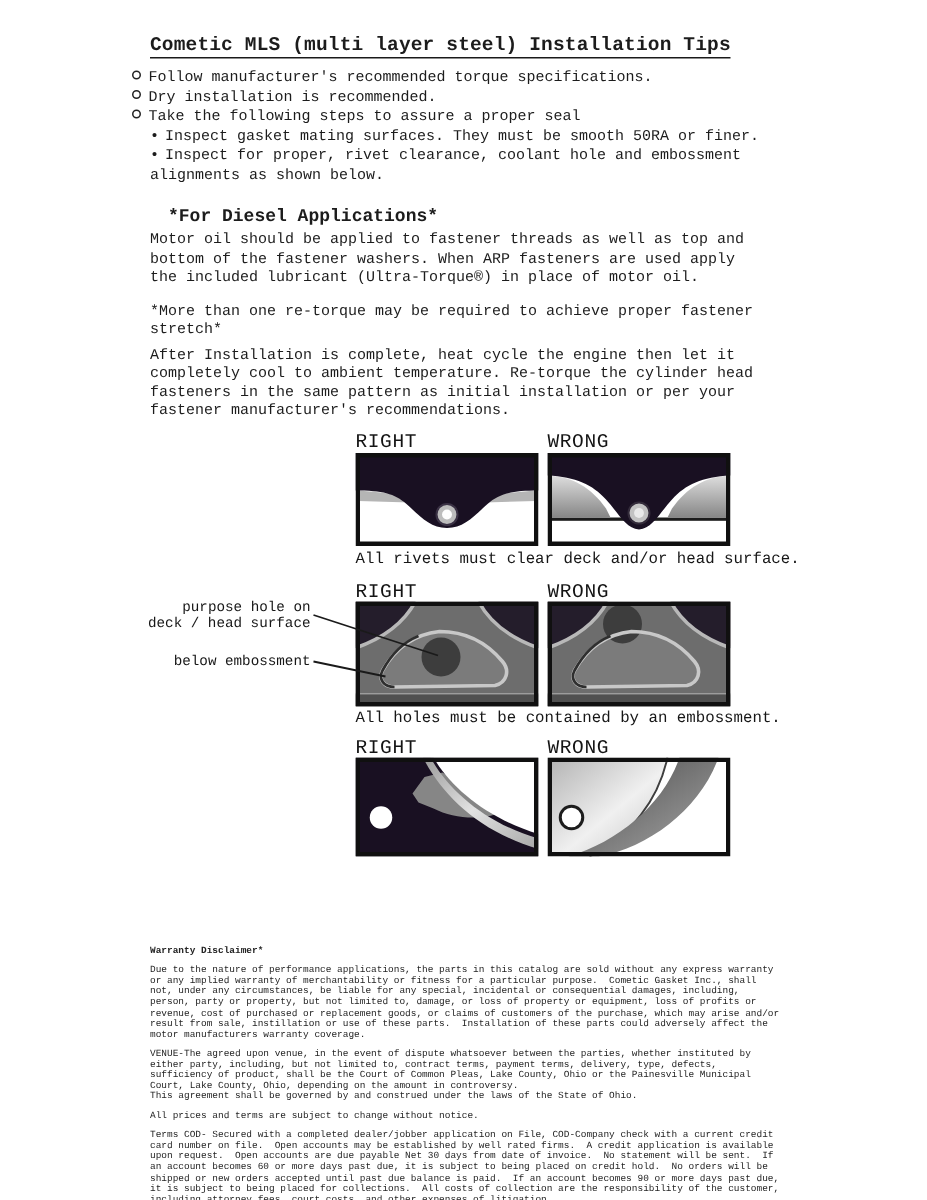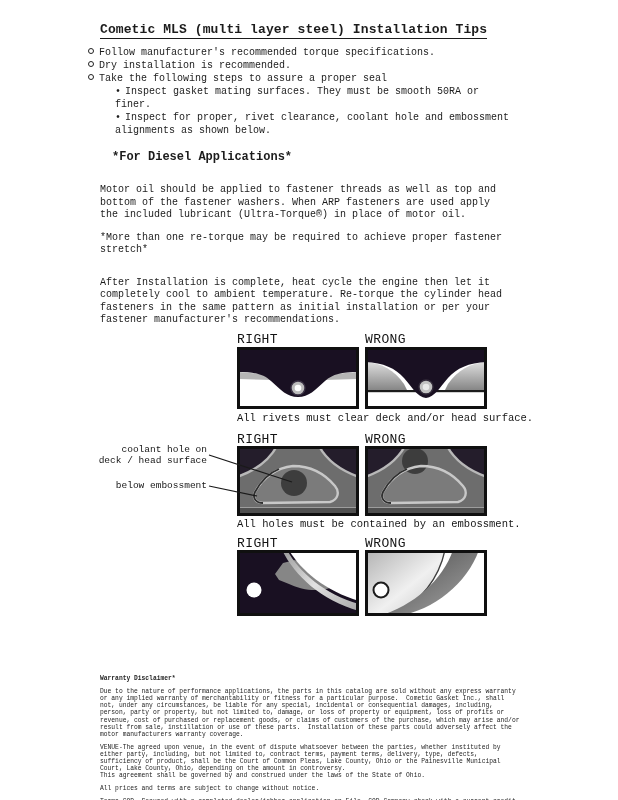--- a/index.html
+++ b/index.html
@@ -9,24 +9,24 @@
   }
   .content{padding:20px 98px 0 100px;}
   .title{
     display:inline-block;font-size:13px;font-weight:bold;letter-spacing:.1px;
     border-bottom:1.6px solid #1a1a1a;padding-bottom:1px;margin:0 0 7px 0;
   }
   .bullets{font-size:10px;line-height:13px;}
   .b{margin-left:-12px;}
   .ring{display:inline-block;width:4px;height:4px;border:1.1px solid #222;border-radius:50%;
     margin-right:5px;vertical-align:1px;}
-  .sb{margin-left:15px;}
+  .sb{}
   .sb::before{content:"\2022";margin-right:4px;font-size:10px;}
   .diesel-h{font-size:12px;font-weight:bold;margin:13px 0 0 12px;}
-  .para{font-size:10px;line-height:12.5px;margin:20px 0 0 0;width:412px;}
+  .para{font-size:10px;line-height:12.5px;margin:4px 0 0 0;width:412px;}
   .note{margin-top:10px;}
   
   .figs{position:relative;width:618px;height:318px;margin-top:3px;}
   .rw{position:absolute;width:122px;text-align:left;font-size:13px;letter-spacing:.4px;color:#141414;}
   .fbox{position:absolute;}
   .cap{position:absolute;font-size:10.5px;line-height:11.5px;color:#161616;white-space:pre-line;}
   .ann{position:absolute;font-size:9.5px;line-height:11px;text-align:right;width:115px;left:92px;
        color:#161616;white-space:pre-line;}
   .ptr{position:absolute;left:0;top:0;pointer-events:none;}
   
@@ -103,21 +103,21 @@
       <circle cx="61" cy="40" r="7" fill="#c2c2c2" stroke="#332b3a" stroke-width="1.4"></circle>
       <circle cx="61" cy="40" r="3.3" fill="#e9e9e9"></circle>
       <rect x="1.5" y="1.5" width="119" height="59" fill="none" stroke="#101010" stroke-width="3"></rect>
     </svg>
 
     <div class="cap" style="left:237px;top:83px;">All rivets must clear deck and/or head surface.</div>
 
     <div class="rw" style="left:237px;top:102px;">RIGHT</div>
     <div class="rw" style="left:365px;top:102px;">WRONG</div>
 
-    <div class="ann" style="top:114px;">coolant hole on
+    <div class="ann" style="top:114px;">purpose hole on
 deck / head surface</div>
     <div class="ann" style="top:150px;">below embossment</div>
 
     <svg class="fbox" style="left:237px;top:116px;" width="122" height="70" viewBox="0 0 122 70">
       <rect x="0" y="0" width="122" height="70" fill="#6d6d6d"></rect>
       <rect x="0" y="61" width="122" height="1.2" fill="#9c9c9c"></rect>
       <rect x="0" y="62" width="122" height="8" fill="#505050"></rect>
       <path d="M0,0 L40,0 C33,13 20,24 0,31 Z" fill="#241d2b"></path>
       <path d="M40,0 C33,13 20,24 0,31" stroke="#b8b8b8" stroke-width="2.4" fill="none"></path>
       <path d="M122,0 L82,0 C89,13 102,24 122,31 Z" fill="#241d2b"></path>

